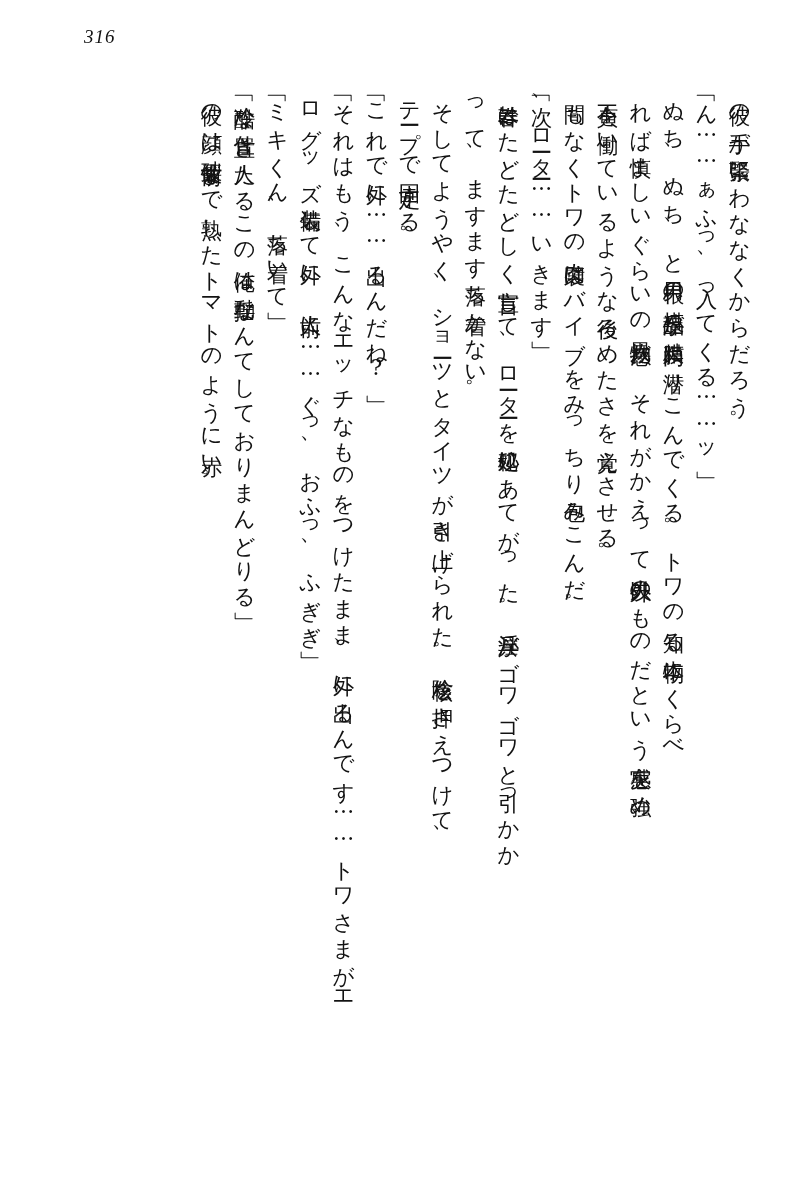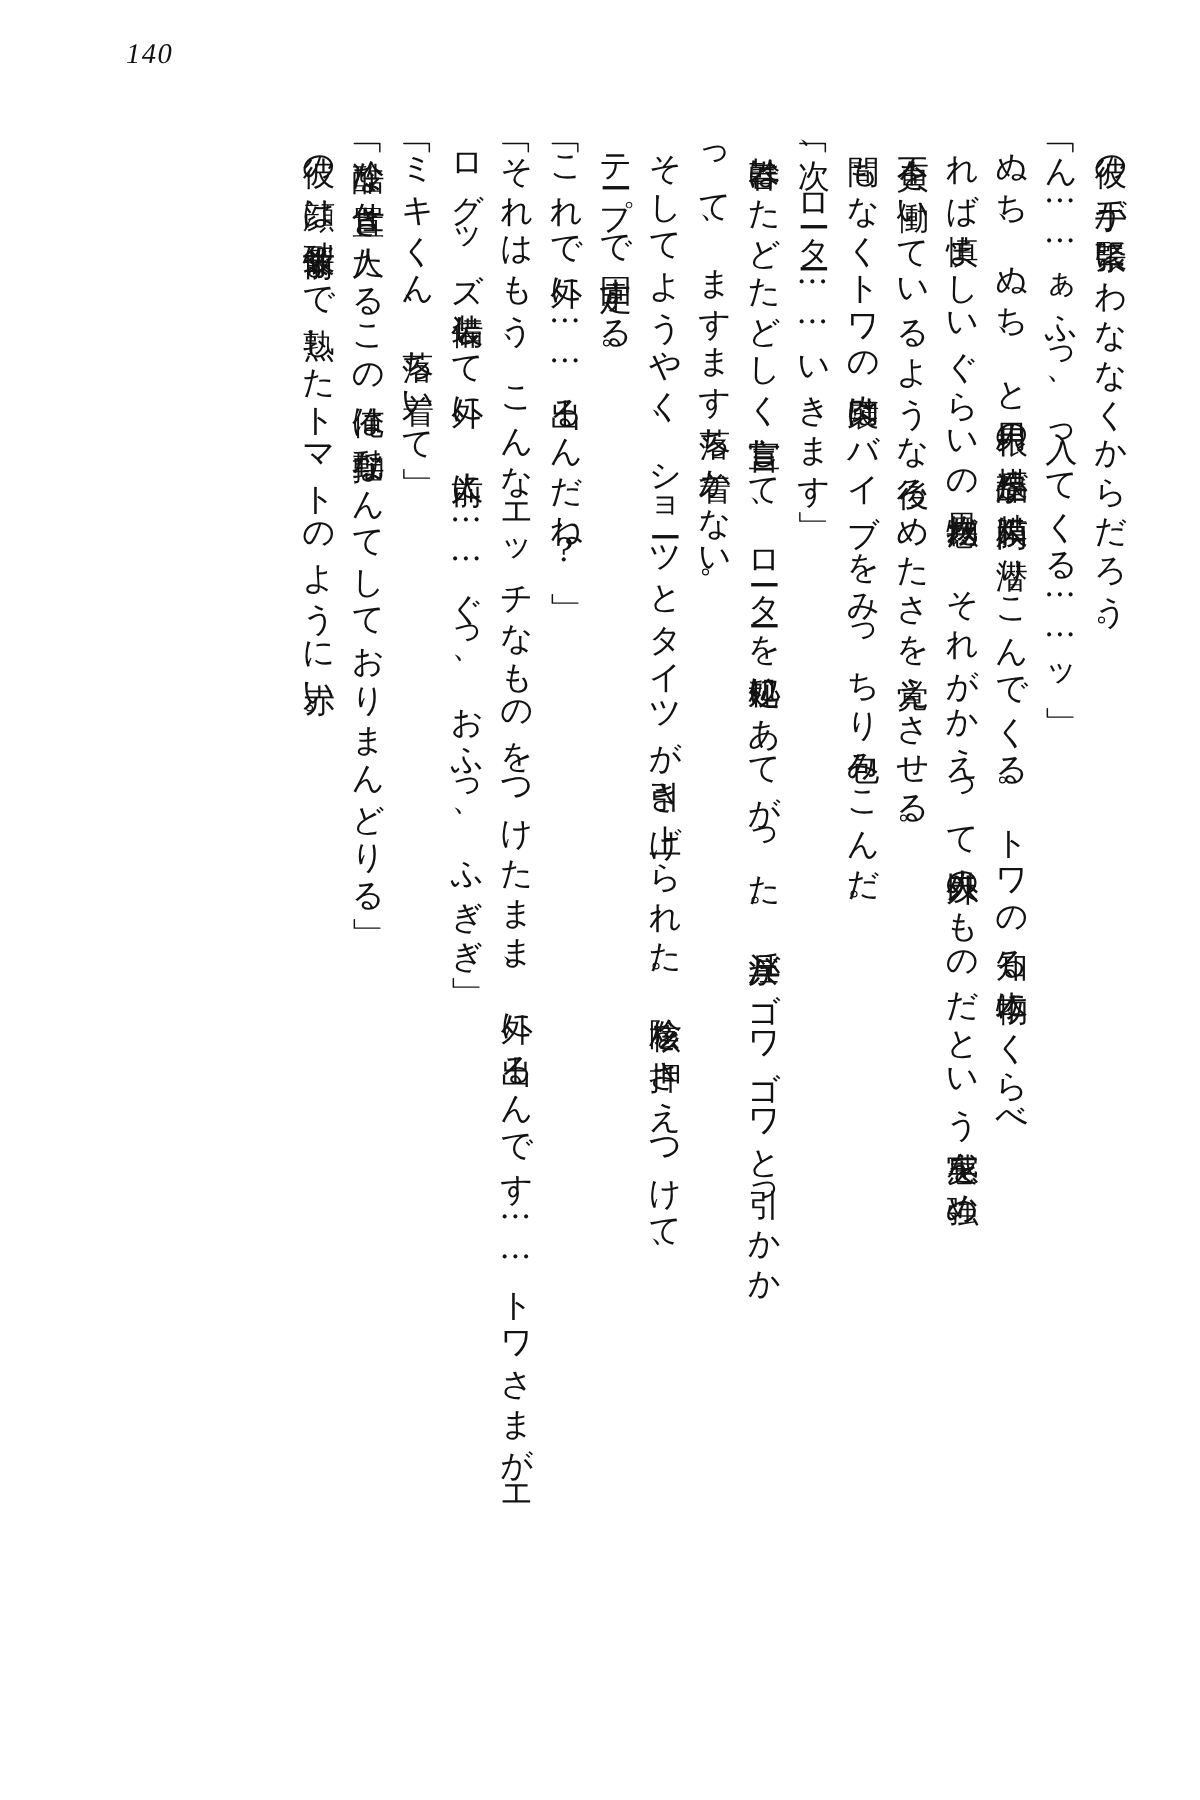--- a/index.html
+++ b/index.html
@@ -59,21 +59,21 @@
     flex: 0 0 33px;
     white-space: pre;
     overflow: visible;
   }
 </style>
 </head>
 <body>
 
 <div id="page">
 
-  <div id="page-number">140</div>
+  <div id="page-number">316</div>
 
   <div id="text-block">
     <div class="col">彼の手が緊張にわななくからだろう。</div>
     <div class="col">「ん……ぁふっ、入ってくる……ッ」</div>
     <div class="col">ぬち、ぬち、と男根の模造品が粘膜内に潜りこんでくる。トワの知る本物にくらべ</div>
     <div class="col">れば慎ましいぐらいの異物感だ。それがかえって夫以外のものだという実感を強め、</div>
     <div class="col">不貞を働いているような後ろめたさを覚えさせる。</div>
     <div class="col">間もなくトワの肉襞はバイブをみっちり包みこんだ。</div>
     <div class="col">「次、ローター……いきます」</div>
     <div class="col">幹春はたどたどしく宣言して、ローターを秘処にあてがった。淫具がゴワゴワと引っかか</div>

